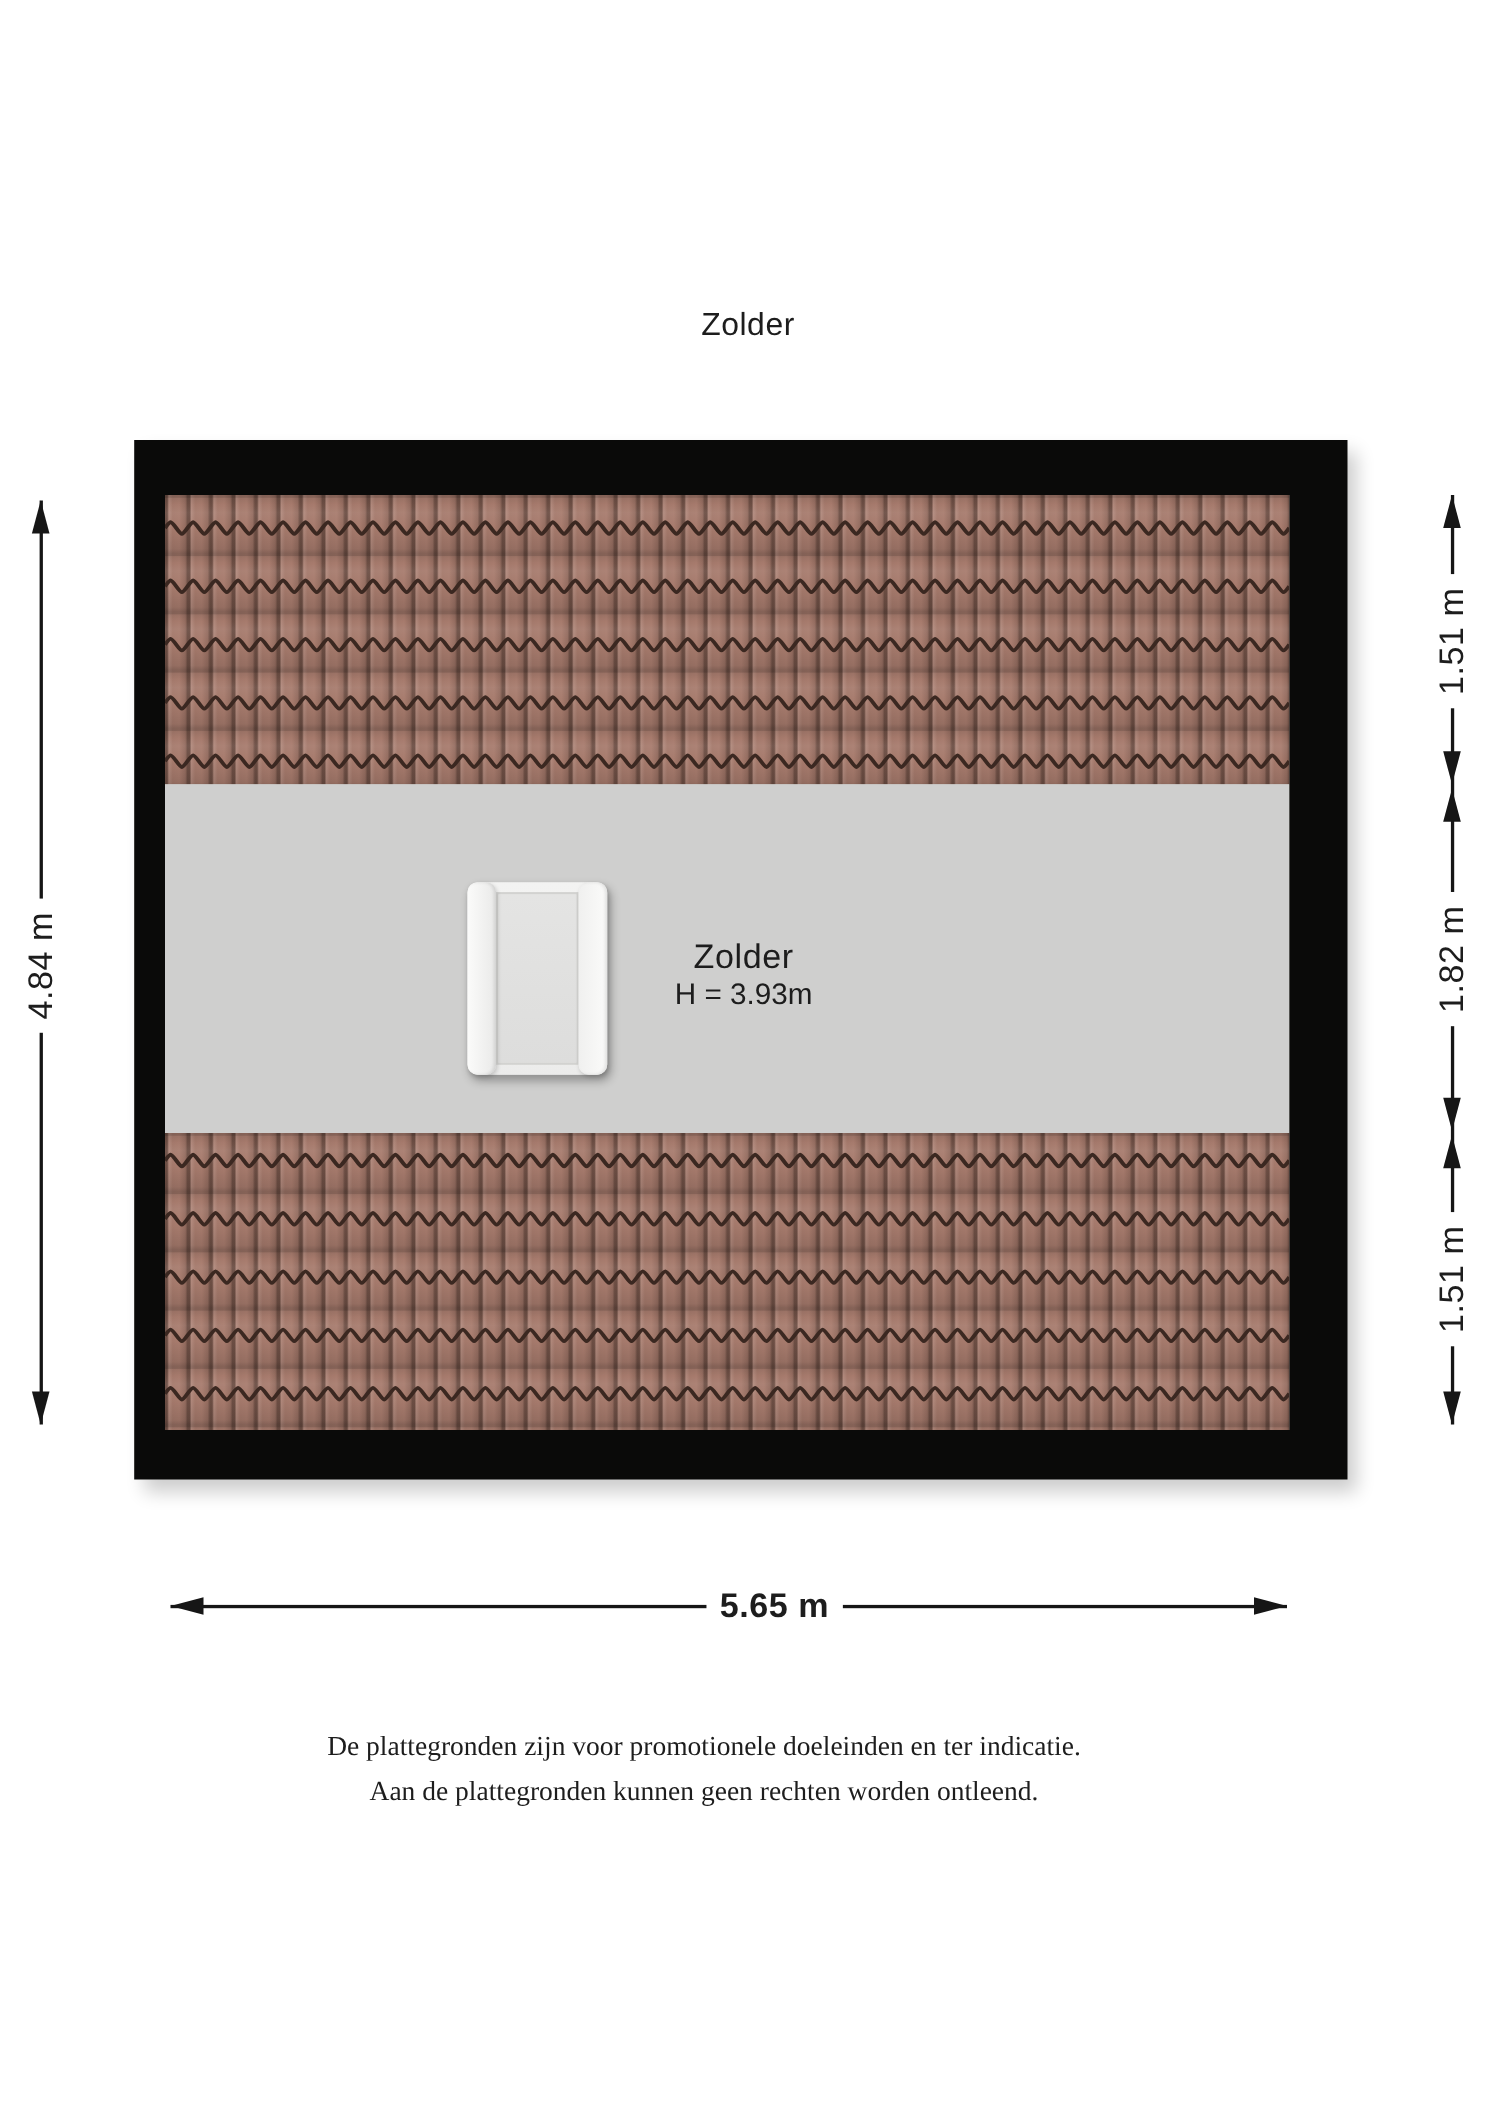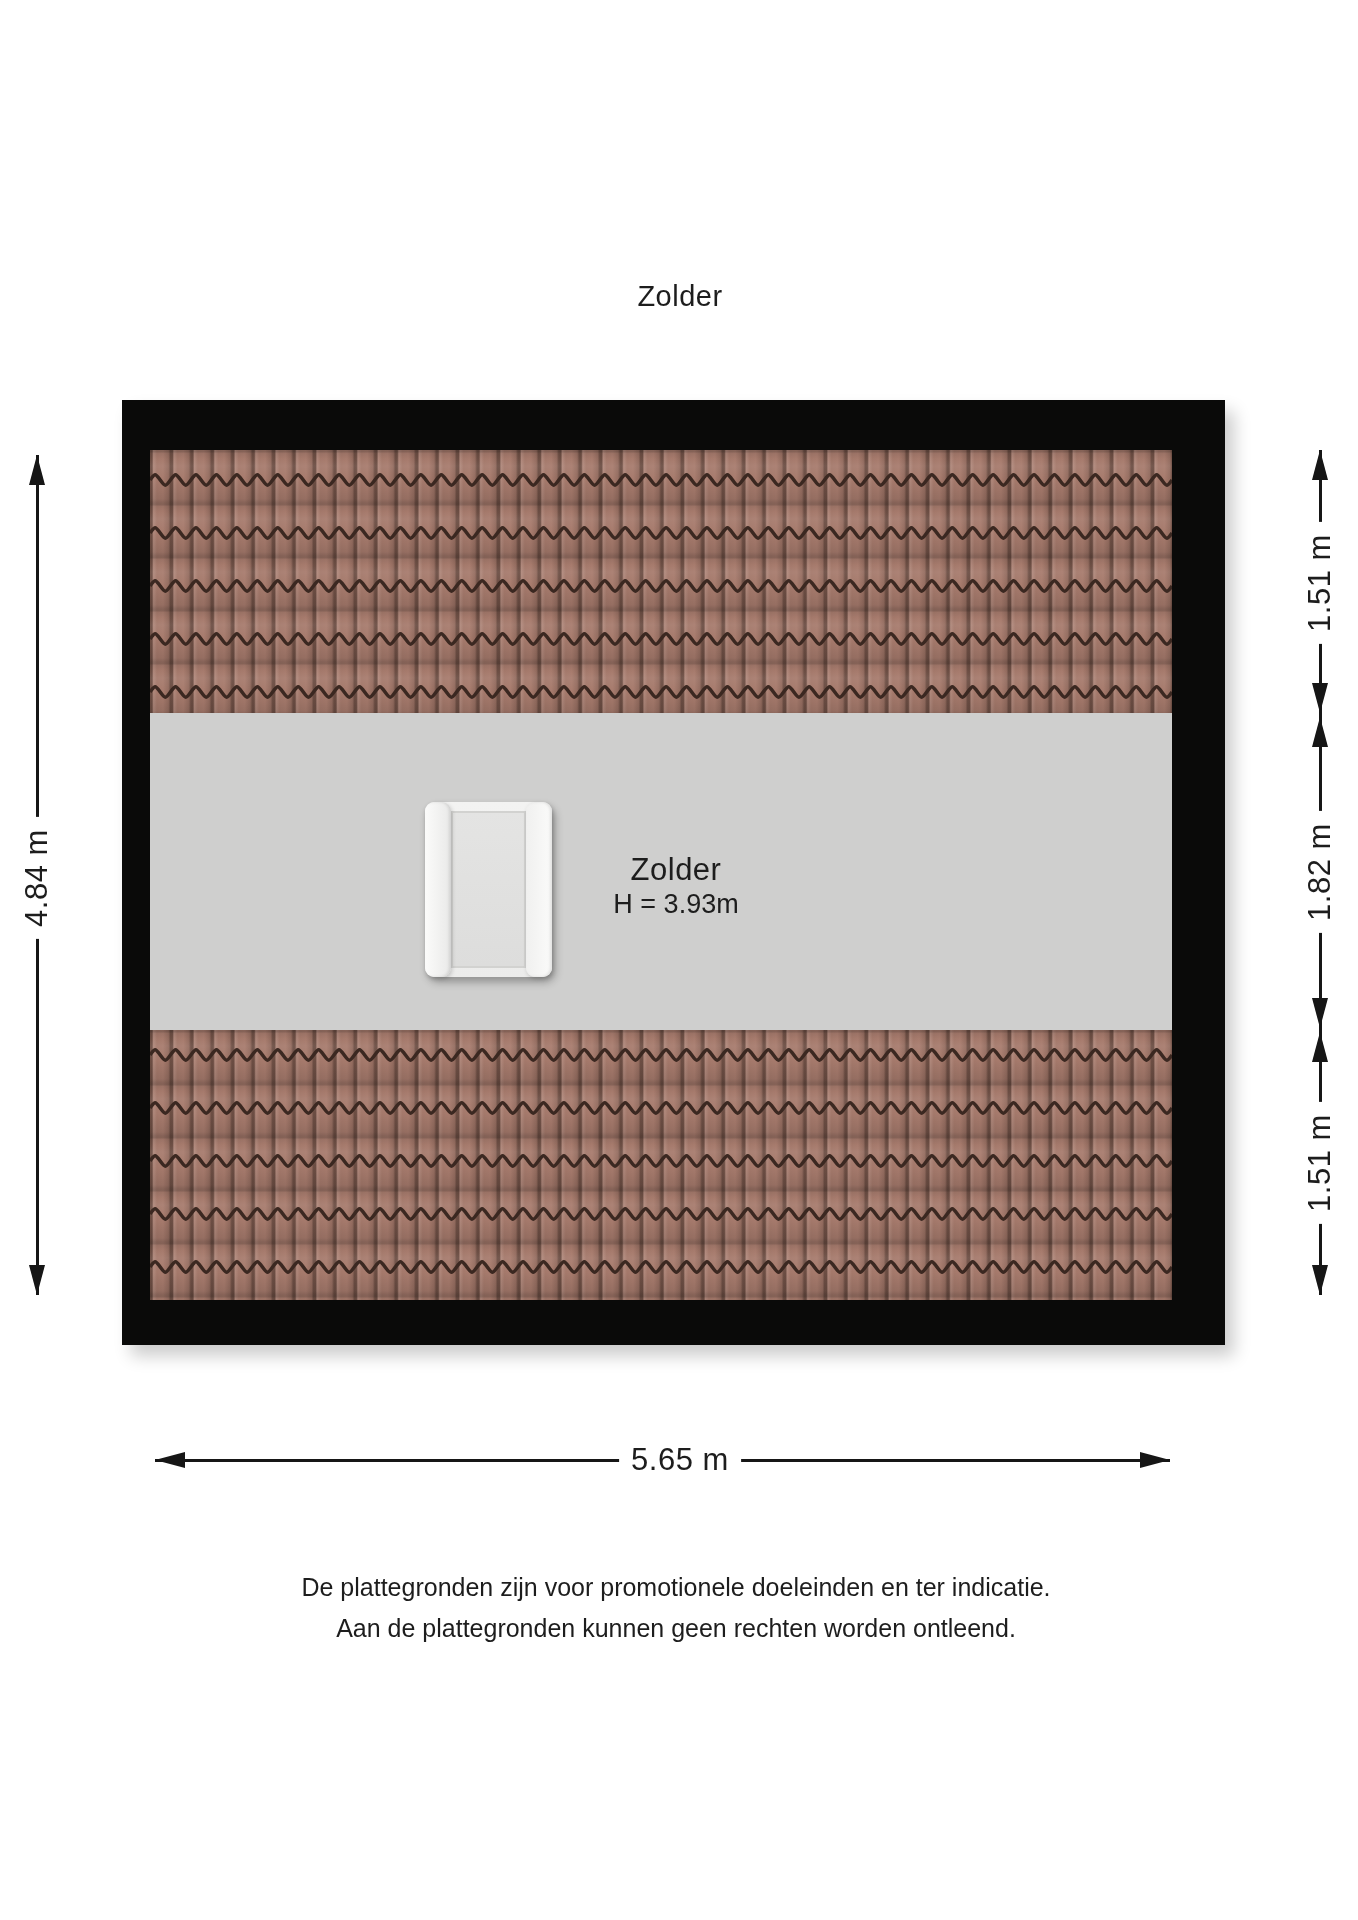--- a/index.html
+++ b/index.html
@@ -73,22 +73,22 @@
   .tri-right{border-top:8px solid transparent;border-bottom:8px solid transparent;border-left:30px solid #161616;}
   .dim-label{
     background:#ffffff;font-size:31px;letter-spacing:0.5px;white-space:nowrap;
     padding:8px 12px;
   }
   .rot{transform:translate(-50%,-50%) rotate(-90deg);}
   .ctr{transform:translate(-50%,-50%);}
 
   
   .disclaimer{
-    left:676px;top:1567px;transform:translateX(-50%);
-    text-align:center;font-size:25px;line-height:41px;white-space:nowrap;
+    left:640px;top:1567px;transform:translateX(-50%);
+    text-align:center;font-size:25px;line-height:41px;white-space:nowrap;font-family:Liberation Serif, serif;
   }
 </style>
 </head>
 <body>
 
 <div id="canvas">
 
   <div class="abs page-title">Zolder</div>
 
   <div class="abs plan">
@@ -142,21 +142,21 @@
     <div class="abs tri tri-down" style="left:1312px;top:1265px;"></div>
     <div class="abs dim-label rot" style="left:1320px;top:583px;">1.51 m</div>
     <div class="abs dim-label rot" style="left:1320px;top:872px;">1.82 m</div>
     <div class="abs dim-label rot" style="left:1320px;top:1163px;">1.51 m</div>
   </div>
 
   <div>
     <div class="abs dim-line-h" style="left:155px;top:1459px;width:1015px;"></div>
     <div class="abs tri tri-left" style="left:155px;top:1452px;"></div>
     <div class="abs tri tri-right" style="left:1140px;top:1452px;"></div>
-    <div class="abs dim-label ctr" style="left:680px;top:1460px;">5.65 m</div>
+    <div class="abs dim-label ctr" style="left:704px;top:1460px;font-weight:bold;">5.65 m</div>
   </div>
 
   <div class="abs disclaimer">
     <div>De plattegronden zijn voor promotionele doeleinden en ter indicatie.</div>
     <div>Aan de plattegronden kunnen geen rechten worden ontleend.</div>
   </div>
 
 </div>
 
 </body></html>

